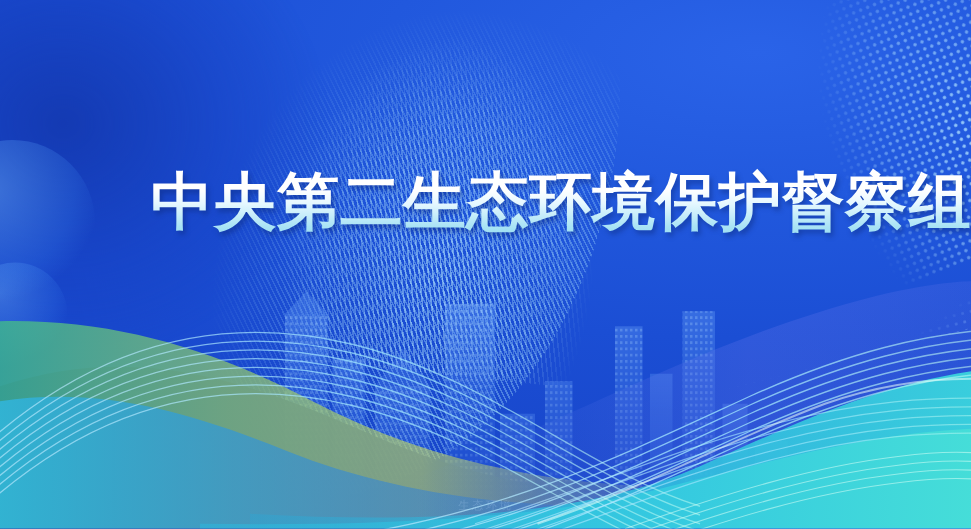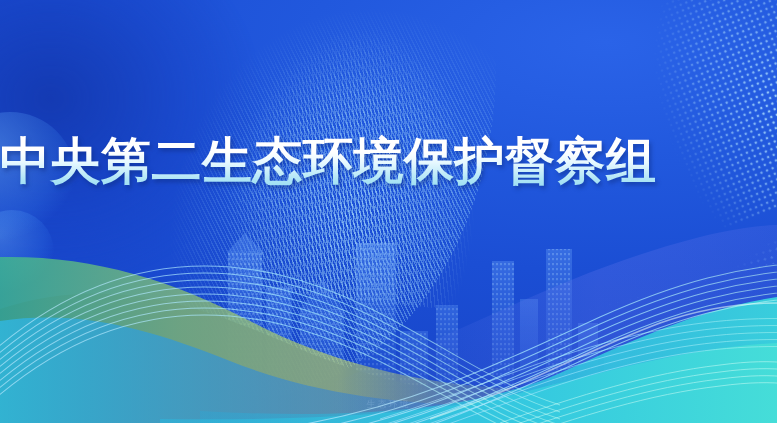--- a/index.html
+++ b/index.html
@@ -127,21 +127,21 @@
     width: 777px;
     height: 210px;
   }
 
   
   .title-block {
     position: absolute;
     left: 0;
     right: 0;
     top: 122px;
-    text-align: left;
+    text-align: right;
     z-index: 40;
   }
   .title-line {
     display: block;
     font-family: "Liberation Serif", "DejaVu Serif", serif;
     font-weight: 700;
     font-size: 50px;
     line-height: 78px;
     letter-spacing: 0.5px;
     white-space: nowrap;

